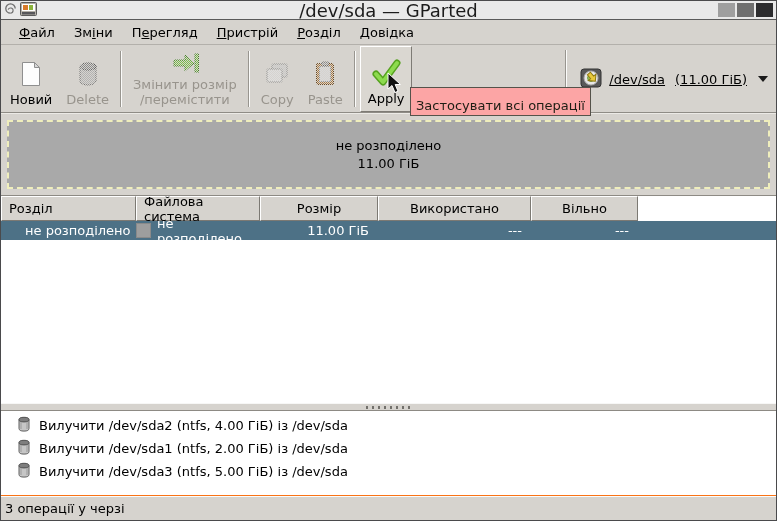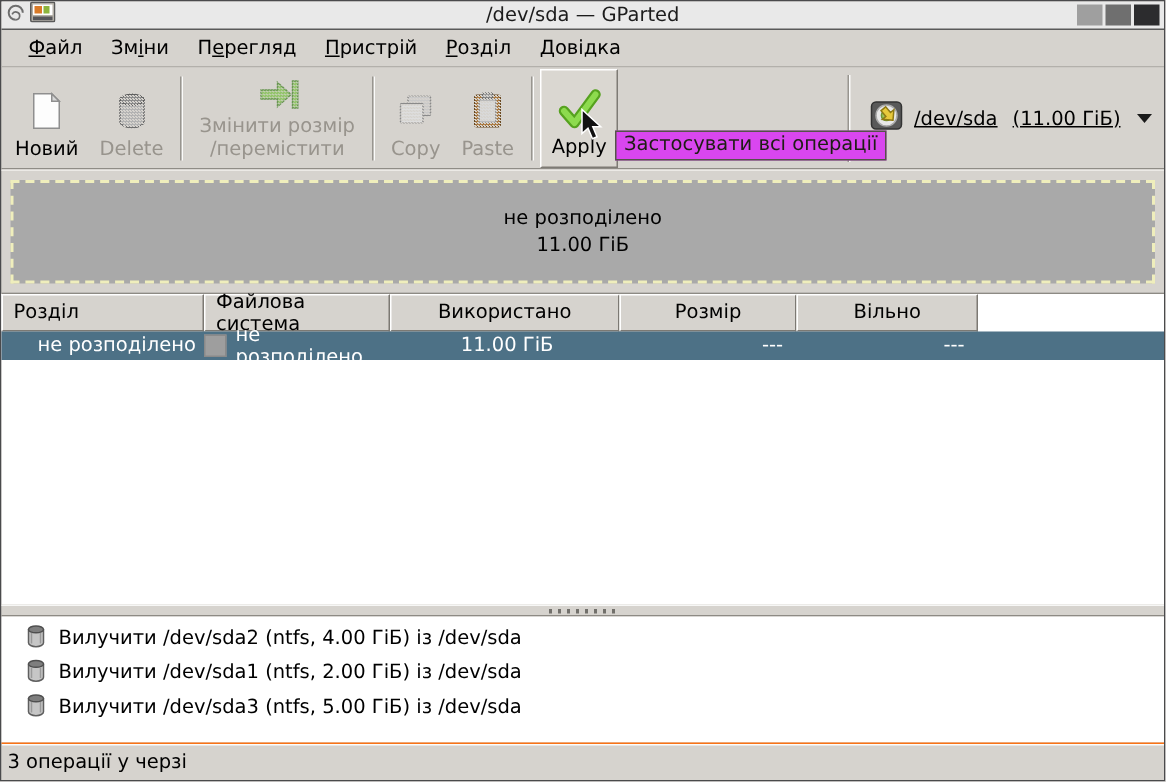--- a/index.html
+++ b/index.html
@@ -5,21 +5,21 @@
   * { box-sizing: border-box; margin: 0; padding: 0; }
   html,body { width:777px; height:521px; overflow:hidden; }
   body { font-family:"DejaVu Sans","Liberation Sans",sans-serif; font-size:13px; color:#000; }
   .window { position:relative; width:777px; height:521px; border:1px solid #4a4a4c;
             background:#d6d3ce; display:flex; flex-direction:column; }
 
   
   .titlebar { height:19px; background:#e9e9e9; border-bottom:1px solid #5a5a5a;
               display:flex; align-items:center; padding:0 3px; position:relative; flex:0 0 19px; }
   .title-icons { display:flex; align-items:center; gap:3px; z-index:2; }
-  .title-text { position:absolute; left:0; right:0; text-align:center; font-size:13px; color:#1c1c1c; }
+  .title-text { position:absolute; left:0; right:0; text-align:center; font-size:18px; color:#1c1c1c; }
   .win-controls { margin-left:auto; display:flex; gap:2px; z-index:2; }
   .win-btn { width:17px; height:14px; }
   .win-btn.min { background:#9f9f9f; } .win-btn.max { background:#6f6f6f; } .win-btn.close { background:#2c2c2e; }
 
   
   .menubar { height:25px; flex:0 0 25px; display:flex; align-items:center; gap:15px;
              padding-left:16px; background:#d6d3ce; border-bottom:1px solid #b3b0ab; }
   .menuitem { padding:2px 2px; white-space:nowrap; }
   .u { text-decoration:underline; }
 
@@ -47,21 +47,21 @@
                  display:flex; flex-direction:column; align-items:center; justify-content:center;
                  line-height:1.35; cursor:default; }
 
   
   .table { flex:1 1 auto; display:flex; flex-direction:column; background:#fff; border-top:1px solid #8d8a84; }
   .thead { display:flex; height:25px; flex:0 0 25px; }
   .hcell { background:#d6d3ce; border-top:1px solid #fff; border-left:1px solid #fff;
            border-right:1px solid #7c7973; border-bottom:1px solid #7c7973;
            display:flex; align-items:center; padding:0 7px; }
   .hcell.center { justify-content:center; }
-  .w1{width:135px;} .w2{width:124px;} .w3{width:118px;} .w4{width:153px;} .w5{width:121px;} .w6{flex:1;}
+  .w1{width:135px;} .w2{width:124px;} .w3{width:118px;} .w4{width:153px;} .w5{width:107px;} .w6{flex:1;}
   .trow { display:flex; height:19px; flex:0 0 19px; background:#4d7186; color:#fff; align-items:center; }
   .tcell { display:flex; align-items:center; height:100%; }
   .cell-part { padding-left:24px; }
   .cell-fs { gap:6px; }
   .swatch { width:15px; height:15px; background:#9e9e9e; border:1px solid #8a8a8a; flex:0 0 15px; }
   .right { justify-content:flex-end; padding-right:9px; }
 
   
   .grip { height:8px; flex:0 0 8px; background:#d6d3ce; border-top:1px solid #f7f7f6;
           border-bottom:1px solid #8d8a84; display:flex; align-items:center; justify-content:center; }
@@ -70,22 +70,22 @@
 
   
   .ops { height:84px; flex:0 0 84px; background:#fff; padding-top:3px; }
   .op-item { height:23px; display:flex; align-items:center; gap:8px; padding-left:16px; }
 
   
   .statusbar { height:25px; flex:0 0 25px; background:#d6d3ce; border-top:1px solid #f97316;
                box-shadow:inset 0 1px 0 #fcfcfb; display:flex; align-items:center; padding-left:4px; }
 
   
-  .tooltip { position:absolute; left:409px; top:86px; background:#d946ef; border:1px solid #55524a;
-             padding:1px 5px 2px 5px; white-space:nowrap; color:#1e1e14; z-index:10; }
+  .tooltip { position:absolute; left:409px; top:86px; background:#fca5a5; border:1px solid #55524a;
+             padding:10px 5px 2px 5px; white-space:nowrap; color:#1e1e14; z-index:10; }
   .cursor { position:absolute; left:386px; top:71px; z-index:11; pointer-events:none; }
 </style>
 </head>
 <body>
 
 <div class="window">
 
   <div class="titlebar">
     <div class="title-text">/dev/sda — GParted</div>
     <div class="title-icons">
@@ -204,22 +204,22 @@
     <div class="unalloc-box">
       <span>не розподілено</span>
       <span>11.00 ГіБ</span>
     </div>
   </div>
 
   <div class="table">
     <div class="thead">
       <div class="hcell w1">Розділ</div>
       <div class="hcell w2">Файлова система</div>
+      <div class="hcell w3 center">Розмір</div>
       <div class="hcell w4 center">Використано</div>
-      <div class="hcell w3 center">Розмір</div>
       <div class="hcell w5 center">Вільно</div>
     </div>
     <div class="trow">
       <div class="tcell w1 cell-part">не розподілено</div>
       <div class="tcell w2 cell-fs">
         <span class="swatch"></span>
         <span>не розподілено</span>
       </div>
       <div class="tcell w3 right">11.00 ГіБ</div>
       <div class="tcell w4 right">---</div>

